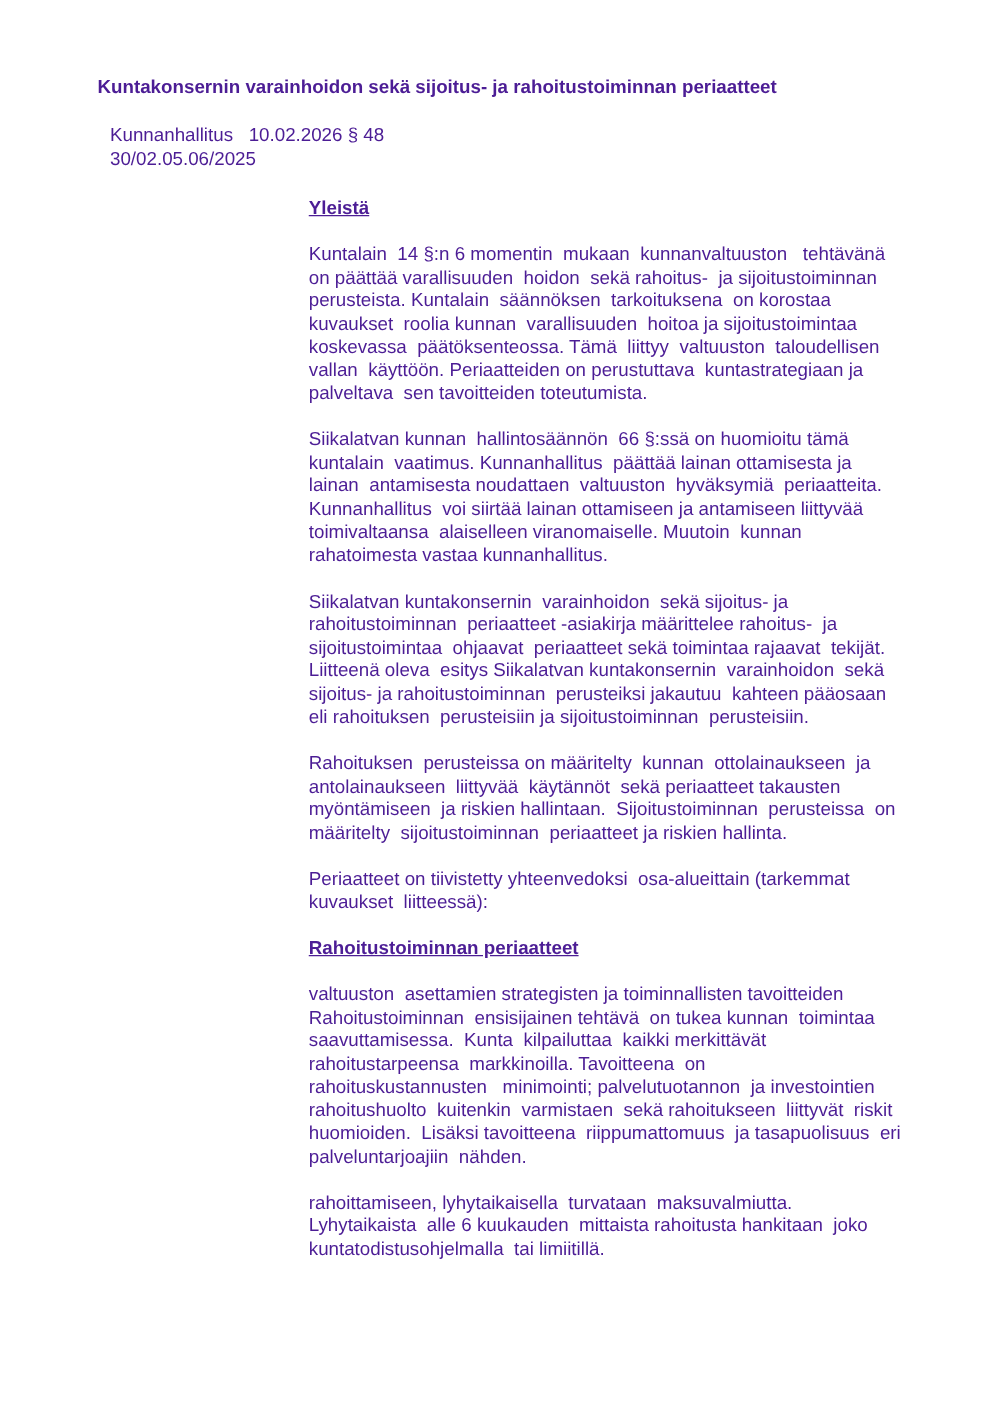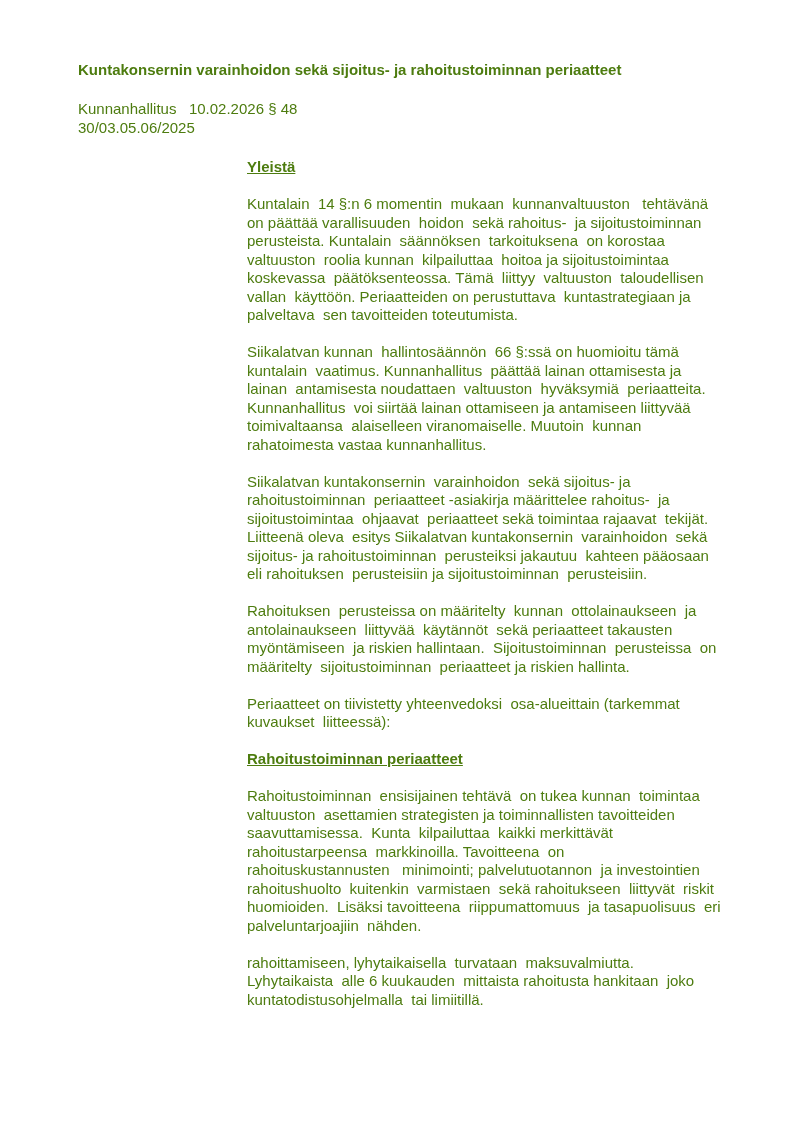--- a/index.html
+++ b/index.html
@@ -7,35 +7,35 @@
     background: #ffffff;
     width: 794px;
     height: 1122px;
     overflow: hidden;
   }
   .page {
     position: relative;
     width: 794px;
     height: 1122px;
     background: #ffffff;
-    color: #4d7c0f;
+    color: #4c1d95;
     font-family: "Liberation Sans", "DejaVu Sans", sans-serif;
     font-size: 15px;
     line-height: 18.5px;
   }
   .doc-title {
     position: absolute;
     left: 78px;
     top: 61px;
     font-weight: bold;
     white-space: pre;
   }
   .doc-meta {
     position: absolute;
-    left: 78px;
+    left: 88px;
     top: 100px;
   }
   .meta-line { white-space: pre; }
   .doc-body {
     position: absolute;
     left: 247px;
     top: 158px;
     width: 520px;
   }
   .section-heading {
@@ -49,29 +49,29 @@
   }
   .text-line { white-space: pre; }
 </style>
 </head>
 <body>
 
 <div class="page">
   <div class="doc-title">Kuntakonsernin varainhoidon sekä sijoitus- ja rahoitustoiminnan periaatteet</div>
   <div class="doc-meta">
     <div class="meta-line">Kunnanhallitus   10.02.2026 § 48</div>
-    <div class="meta-line">30/03.05.06/2025</div>
+    <div class="meta-line">30/02.05.06/2025</div>
   </div>
   <div class="doc-body">
       <div class="section-heading">Yleistä</div>
       <div class="paragraph">
         <div class="text-line">Kuntalain  14 §:n 6 momentin  mukaan  kunnanvaltuuston   tehtävänä</div>
         <div class="text-line">on päättää varallisuuden  hoidon  sekä rahoitus-  ja sijoitustoiminnan</div>
         <div class="text-line">perusteista. Kuntalain  säännöksen  tarkoituksena  on korostaa</div>
-        <div class="text-line">valtuuston  roolia kunnan  kilpailuttaa  hoitoa ja sijoitustoimintaa</div>
+        <div class="text-line">kuvaukset  roolia kunnan  varallisuuden  hoitoa ja sijoitustoimintaa</div>
         <div class="text-line">koskevassa  päätöksenteossa. Tämä  liittyy  valtuuston  taloudellisen</div>
         <div class="text-line">vallan  käyttöön. Periaatteiden on perustuttava  kuntastrategiaan ja</div>
         <div class="text-line">palveltava  sen tavoitteiden toteutumista.</div>
       </div>
       <div class="paragraph">
         <div class="text-line">Siikalatvan kunnan  hallintosäännön  66 §:ssä on huomioitu tämä</div>
         <div class="text-line">kuntalain  vaatimus. Kunnanhallitus  päättää lainan ottamisesta ja</div>
         <div class="text-line">lainan  antamisesta noudattaen  valtuuston  hyväksymiä  periaatteita.</div>
         <div class="text-line">Kunnanhallitus  voi siirtää lainan ottamiseen ja antamiseen liittyvää</div>
         <div class="text-line">toimivaltaansa  alaiselleen viranomaiselle. Muutoin  kunnan</div>
@@ -90,22 +90,22 @@
         <div class="text-line">antolainaukseen  liittyvää  käytännöt  sekä periaatteet takausten</div>
         <div class="text-line">myöntämiseen  ja riskien hallintaan.  Sijoitustoiminnan  perusteissa  on</div>
         <div class="text-line">määritelty  sijoitustoiminnan  periaatteet ja riskien hallinta.</div>
       </div>
       <div class="paragraph">
         <div class="text-line">Periaatteet on tiivistetty yhteenvedoksi  osa-alueittain (tarkemmat</div>
         <div class="text-line">kuvaukset  liitteessä):</div>
       </div>
       <div class="section-heading">Rahoitustoiminnan periaatteet</div>
       <div class="paragraph">
+        <div class="text-line">valtuuston  asettamien strategisten ja toiminnallisten tavoitteiden</div>
         <div class="text-line">Rahoitustoiminnan  ensisijainen tehtävä  on tukea kunnan  toimintaa</div>
-        <div class="text-line">valtuuston  asettamien strategisten ja toiminnallisten tavoitteiden</div>
         <div class="text-line">saavuttamisessa.  Kunta  kilpailuttaa  kaikki merkittävät</div>
         <div class="text-line">rahoitustarpeensa  markkinoilla. Tavoitteena  on</div>
         <div class="text-line">rahoituskustannusten   minimointi; palvelutuotannon  ja investointien</div>
         <div class="text-line">rahoitushuolto  kuitenkin  varmistaen  sekä rahoitukseen  liittyvät  riskit</div>
         <div class="text-line">huomioiden.  Lisäksi tavoitteena  riippumattomuus  ja tasapuolisuus  eri</div>
         <div class="text-line">palveluntarjoajiin  nähden.</div>
       </div>
       <div class="paragraph">
         <div class="text-line">rahoittamiseen, lyhytaikaisella  turvataan  maksuvalmiutta.</div>
         <div class="text-line">Lyhytaikaista  alle 6 kuukauden  mittaista rahoitusta hankitaan  joko</div>

